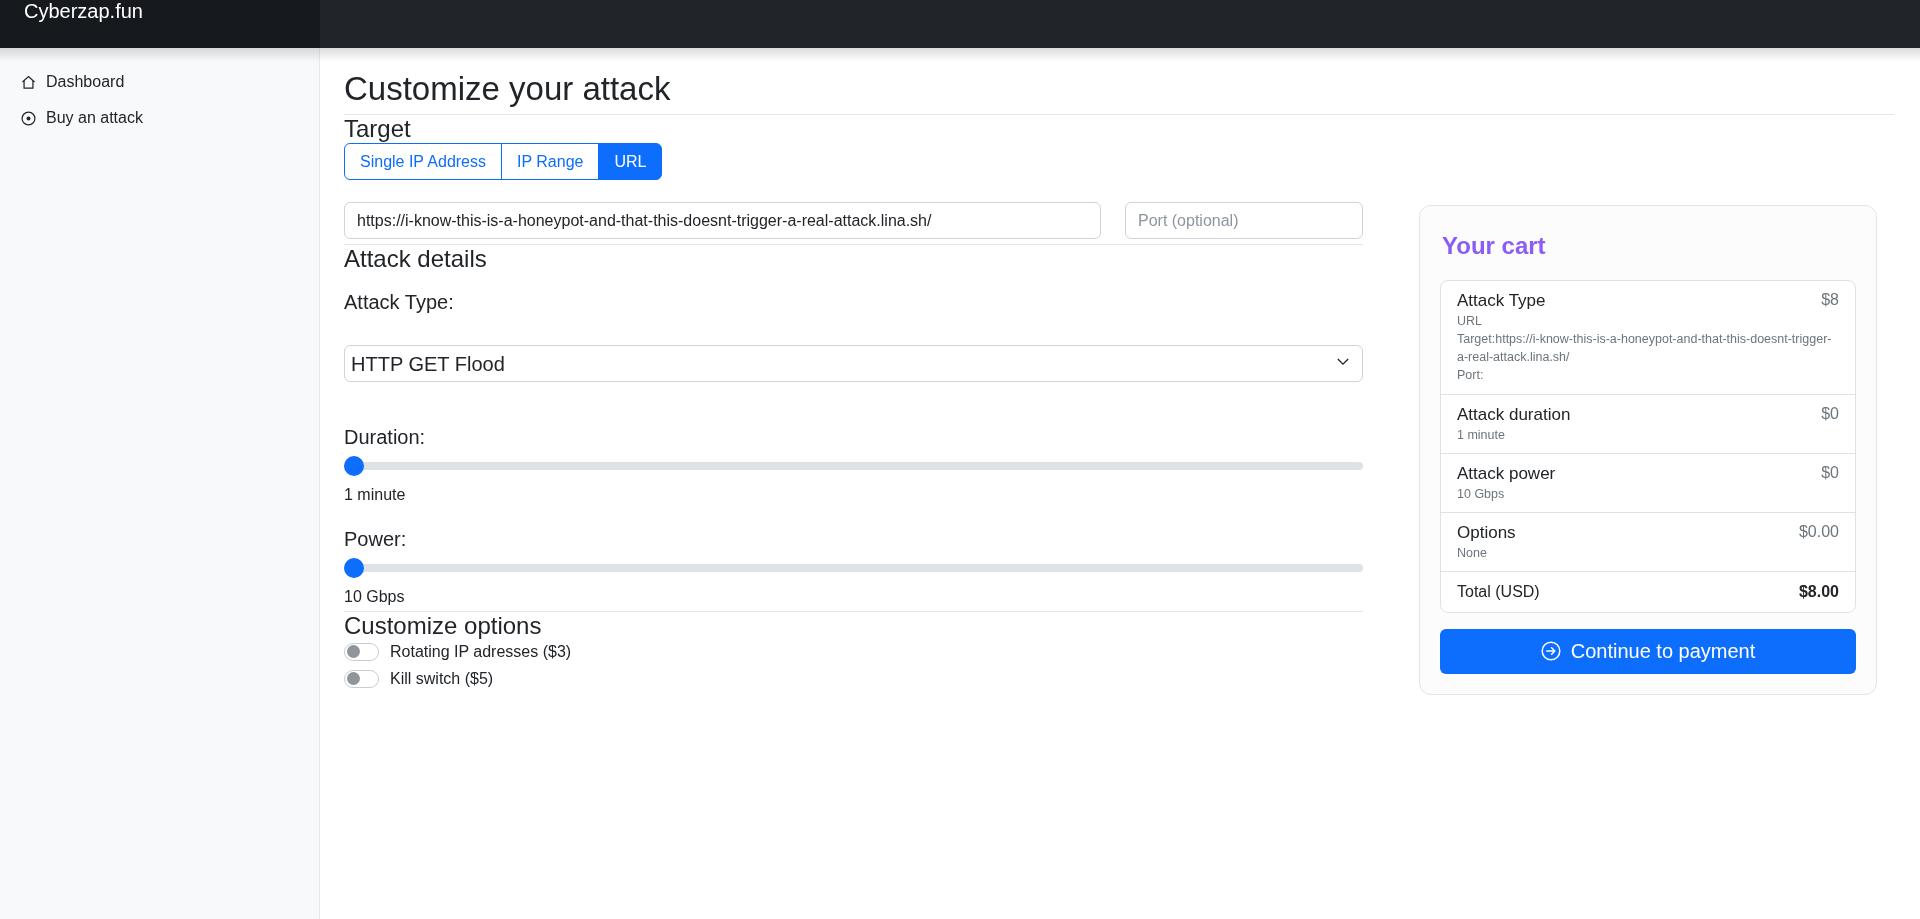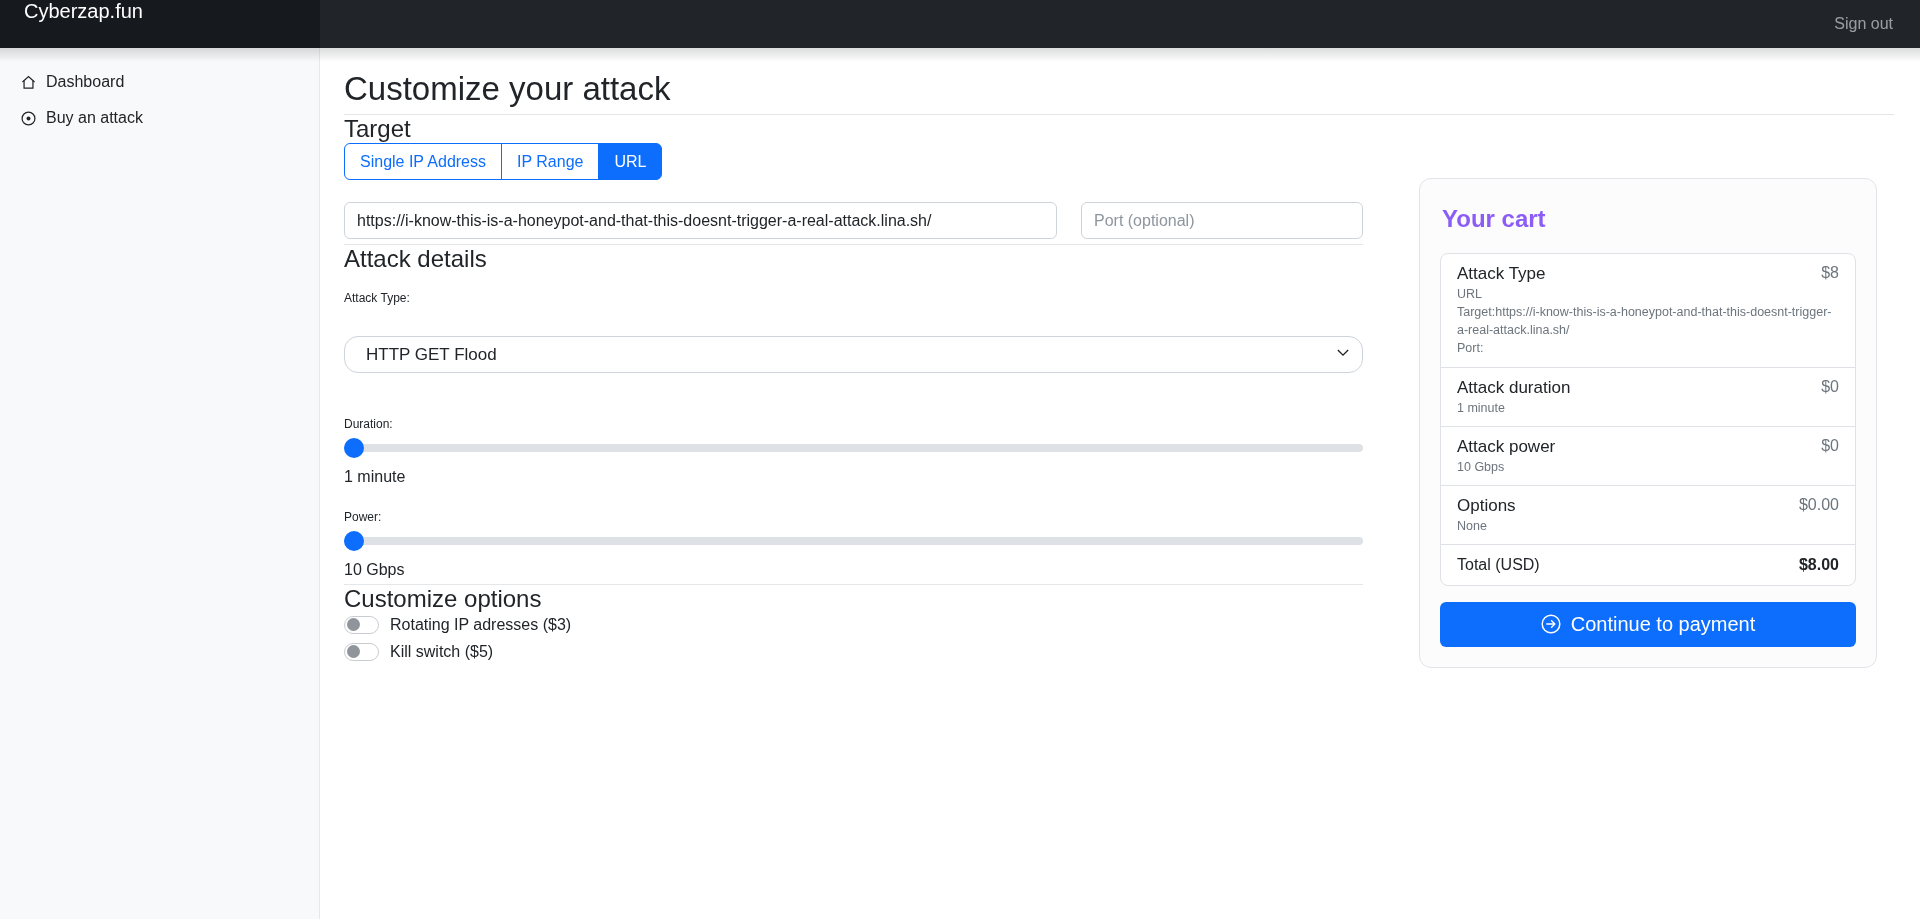--- a/index.html
+++ b/index.html
@@ -52,31 +52,31 @@
   .btn-group .btn:last-child { border-radius: 0 6px 6px 0; }
   .btn-group .btn.btn-active { background: #0d6efd; color: #ffffff; z-index: 1; }
 
   .inputs-row { display: flex; gap: 24px; margin-top: 22px; }
   .text-input {
     height: 37px; border: 1px solid #ced4da; border-radius: 6px; padding: 0 12px;
     font-size: 16px; color: #212529; background: #fff; font-family: "Liberation Sans", sans-serif;
   }
   .text-input::placeholder { color: #8d959e; }
   .url-input { flex: 1; min-width: 0; }
-  .port-input { width: 282px; }
+  .port-input { width: 238px; }
 
   .rule-after-target { margin-top: 29px; }
   .details-heading { margin-top: 76px; }
-  .field-label { font-size: 12px; margin-top: 17px; }
+  .field-label { font-size: 20px; margin-top: 17px; }
   .attack-type-label { margin-bottom: 31px; }
 
   .select-wrap { position: relative; width: 100%; }
   .select-wrap select {
-    width: 100%; height: 37px; border: 1px solid #ced4da; border-radius: 14px;
-    padding: 0 21px; font-size: 17px; color: #212529; background: #fff;
+    width: 100%; height: 37px; border: 1px solid #ced4da; border-radius: 6px;
+    padding: 0 6px; font-size: 20px; color: #212529; background: #fff;
     appearance: none; -webkit-appearance: none; font-family: "Liberation Sans", sans-serif; cursor: pointer;
   }
   .select-chevron { position: absolute; right: 14px; top: 13px; pointer-events: none; }
 
   .duration-label { margin-top: 44px; }
   .power-label { margin-top: 24px; }
 
   input[type="range"] { -webkit-appearance: none; appearance: none; width: 100%; height: 20px; background: transparent; margin: 7px 0 0 0; display: block; cursor: pointer; }
   input[type="range"]::-webkit-slider-runnable-track { height: 8px; background: #dee2e6; border-radius: 4px; }
   input[type="range"]::-webkit-slider-thumb { -webkit-appearance: none; width: 20px; height: 20px; border-radius: 50%; background: #0d6efd; border: none; margin-top: -6px; }
@@ -111,23 +111,20 @@
     justify-content: center; gap: 10px; cursor: pointer; font-family: "Liberation Sans", sans-serif;
   }
 </style>
 </head>
 <body>
 
 <div class="navbar">
   <div class="brand-area">
     <span class="brand">Cyberzap.fun</span>
   </div>
-  <div class="navbar-right">
-    <span class="signout">Sign out</span>
-  </div>
 </div>
 
 <div class="layout">
   <div class="page-shadow"></div>
 
   <div class="sidebar">
     <div class="nav-item">
       <svg width="17" height="17" viewBox="0 0 18 18" fill="none" stroke="#212529" stroke-width="1.3">
         <path d="M2.6 8.4 9 2.7l6.4 5.7"></path>
           <path d="M4.3 7.2V15h9.4V7.2"></path>

